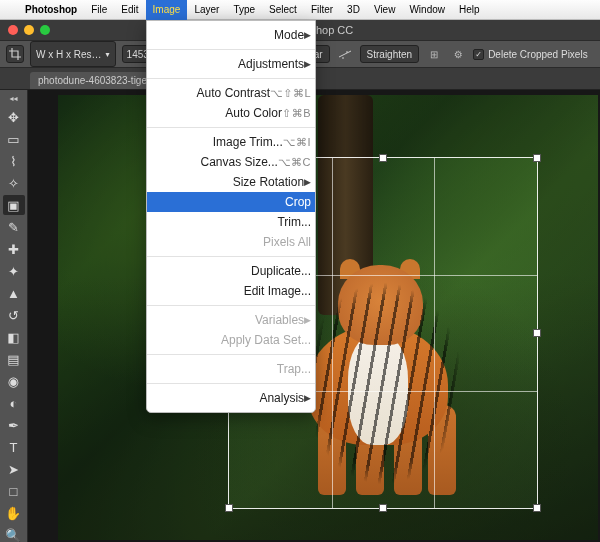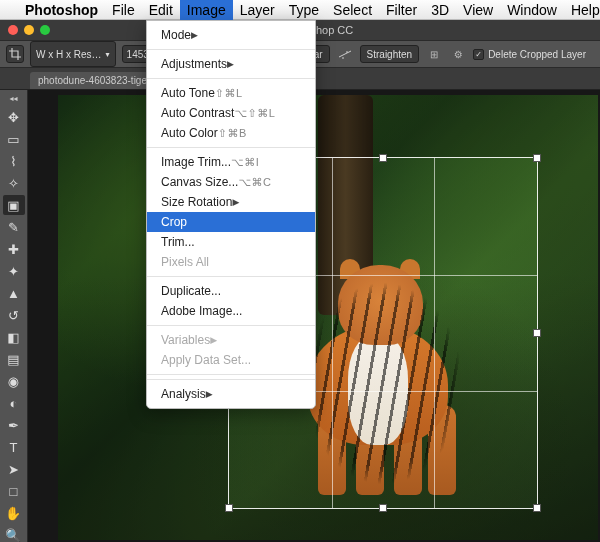--- a/index.html
+++ b/index.html
@@ -1,23 +1,23 @@
 <!DOCTYPE html>
 <html><head>
 <meta charset="utf-8">
 <style>
 * { margin: 0; padding: 0; box-sizing: border-box; font-family: -apple-system, "Lucida Grande", sans-serif; }
 body { width: 600px; height: 542px; overflow: hidden; background: #525252; position: relative; }
 
 
-.mac-menubar { height: 20px; background: linear-gradient(#fdfdfd,#e8e8e8); display: flex; align-items: center; padding: 0 8px; font-size: 14px; color: #000; border-bottom: 1px solid #bbb; }
+.mac-menubar { height: 20px; background: linear-gradient(#fdfdfd,#e8e8e8); display: flex; align-items: center; padding: 0 8px; font-size: 10px; color: #000; border-bottom: 1px solid #bbb; }
 .mac-menubar .apple { font-size: 13px; margin-right: 10px; }
 .mac-menubar .mitem { padding: 0 7px; line-height: 20px; cursor: default; }
 .mac-menubar .mitem.app { font-weight: bold; }
-.mac-menubar .mitem.open { background: #2a6fd6; color: #000000; text-align: right; }
+.mac-menubar .mitem.open { background: #2a6fd6; color: #fde047; text-align: right; }
 
 
 .win-title { height: 20px; background: #3a3a3a; display: flex; align-items: center; position: relative; }
 .traffic { display: flex; gap: 6px; padding-left: 8px; }
 .traffic span { width: 10px; height: 10px; border-radius: 50%; display: block; }
 .tl-close { background: #ff5f57; } .tl-min { background: #ffbd2e; } .tl-max { background: #28c940; }
 .win-title .title { position: absolute; left: 50%; transform: translateX(-50%); color: #ccc; font-size: 11px; }
 
 
 .options-bar { height: 28px; background: #535353; border-top: 1px solid #2a2a2a; border-bottom: 1px solid #2a2a2a; display: flex; align-items: center; padding: 0 6px; gap: 6px; font-size: 10px; color: #ddd; }
@@ -72,21 +72,21 @@
 .crop-box .grid-v1{left:33.33%;} .crop-box .grid-v2{left:66.66%;}
 .crop-box .grid-h1,.crop-box .grid-h2{position:absolute;left:0;right:0;height:1px;background:rgba(255,255,255,.6);}
 .crop-box .grid-h1{top:33.33%;} .crop-box .grid-h2{top:66.66%;}
 .handle { position:absolute; width:8px; height:8px; background:#fff; border:1px solid #555; }
 .h-tl{left:-4px;top:-4px;} .h-tr{right:-4px;top:-4px;} .h-bl{left:-4px;bottom:-4px;} .h-br{right:-4px;bottom:-4px;}
 .h-t{left:50%;top:-4px;margin-left:-4px;} .h-b{left:50%;bottom:-4px;margin-left:-4px;}
 .h-l{left:-4px;top:50%;margin-top:-4px;} .h-r{right:-4px;top:50%;margin-top:-4px;}
 
 
 .dropdown { position: absolute; left: 146px; top: 20px; width: 170px; background: #fff; border: 1px solid #bcbcbc; border-radius: 0 0 5px 5px; box-shadow: 0 6px 18px rgba(0,0,0,.35); padding: 4px 0; font-size: 12px; }
-.dd-item { padding: 2px 14px; display: flex; justify-content: flex-start; align-items: center; color: #222; line-height: 16px; }
+.dd-item { padding: 2px 4px; display: flex; justify-content: flex-end; align-items: center; color: #222; line-height: 16px; }
 .dd-item.disabled { color: #a8a8a8; }
 .dd-item.highlight { background: #2a6fd6; color: #fff; }
 .dd-item .sub { font-size: 9px; color: inherit; opacity:.85; }
 .dd-item .shortcut { font-size: 11px; color: #888; letter-spacing: .5px; }
 .dd-sep { height: 1px; background: #e2e2e2; margin: 4px 0; }
 </style>
 </head>
 <body>
 
 <div class="mac-menubar">
@@ -127,21 +127,21 @@
         <path d="M1 9 L13 3 M5 9 L5 11 M9 5 L9 3" stroke="#ccc" stroke-width="1" fill="none"></path>
       </svg>
   </div>
   <div class="opt-btn">
     <span>Straighten</span>
   </div>
   <div class="task-icon">⊞</div>
   <div class="task-icon">⚙</div>
   <div class="chk">
     <span class="box">✓</span>
-    <span>Delete Cropped Layer</span>
+    <span>Delete Cropped Pixels</span>
   </div>
 </div>
 
 <div class="tab-bar">
   <div class="doc-tab">
     <span>photodune-4603823-tiger-m.j</span>
     <span class="x">×</span>
   </div>
 </div>
 
@@ -189,24 +189,20 @@
       <span>Mode</span>
       <span class="sub">▶</span>
     </div>
     <div class="dd-sep"></div>
     <div class="dd-item">
       <span>Adjustments</span>
       <span class="sub">▶</span>
     </div>
     <div class="dd-sep"></div>
     <div class="dd-item">
-      <span>Auto Tone</span>
-      <span class="shortcut">⇧⌘L</span>
-    </div>
-    <div class="dd-item">
       <span>Auto Contrast</span>
       <span class="shortcut">⌥⇧⌘L</span>
     </div>
     <div class="dd-item">
       <span>Auto Color</span>
       <span class="shortcut">⇧⌘B</span>
     </div>
     <div class="dd-sep"></div>
     <div class="dd-item">
       <span>Image Trim...</span>
@@ -227,29 +223,32 @@
       <span>Trim...</span>
     </div>
     <div class="dd-item disabled">
       <span>Pixels All</span>
     </div>
     <div class="dd-sep"></div>
     <div class="dd-item">
       <span>Duplicate...</span>
     </div>
     <div class="dd-item">
-      <span>Adobe Image...</span>
+      <span>Edit Image...</span>
     </div>
     <div class="dd-sep"></div>
     <div class="dd-item disabled">
       <span>Variables</span>
       <span class="sub">▶</span>
     </div>
     <div class="dd-item disabled">
       <span>Apply Data Set...</span>
     </div>
     <div class="dd-sep"></div>
+    <div class="dd-item disabled">
+      <span>Trap...</span>
+    </div>
     <div class="dd-sep"></div>
     <div class="dd-item">
       <span>Analysis</span>
       <span class="sub">▶</span>
     </div>
   </div>
 
 </body></html>

